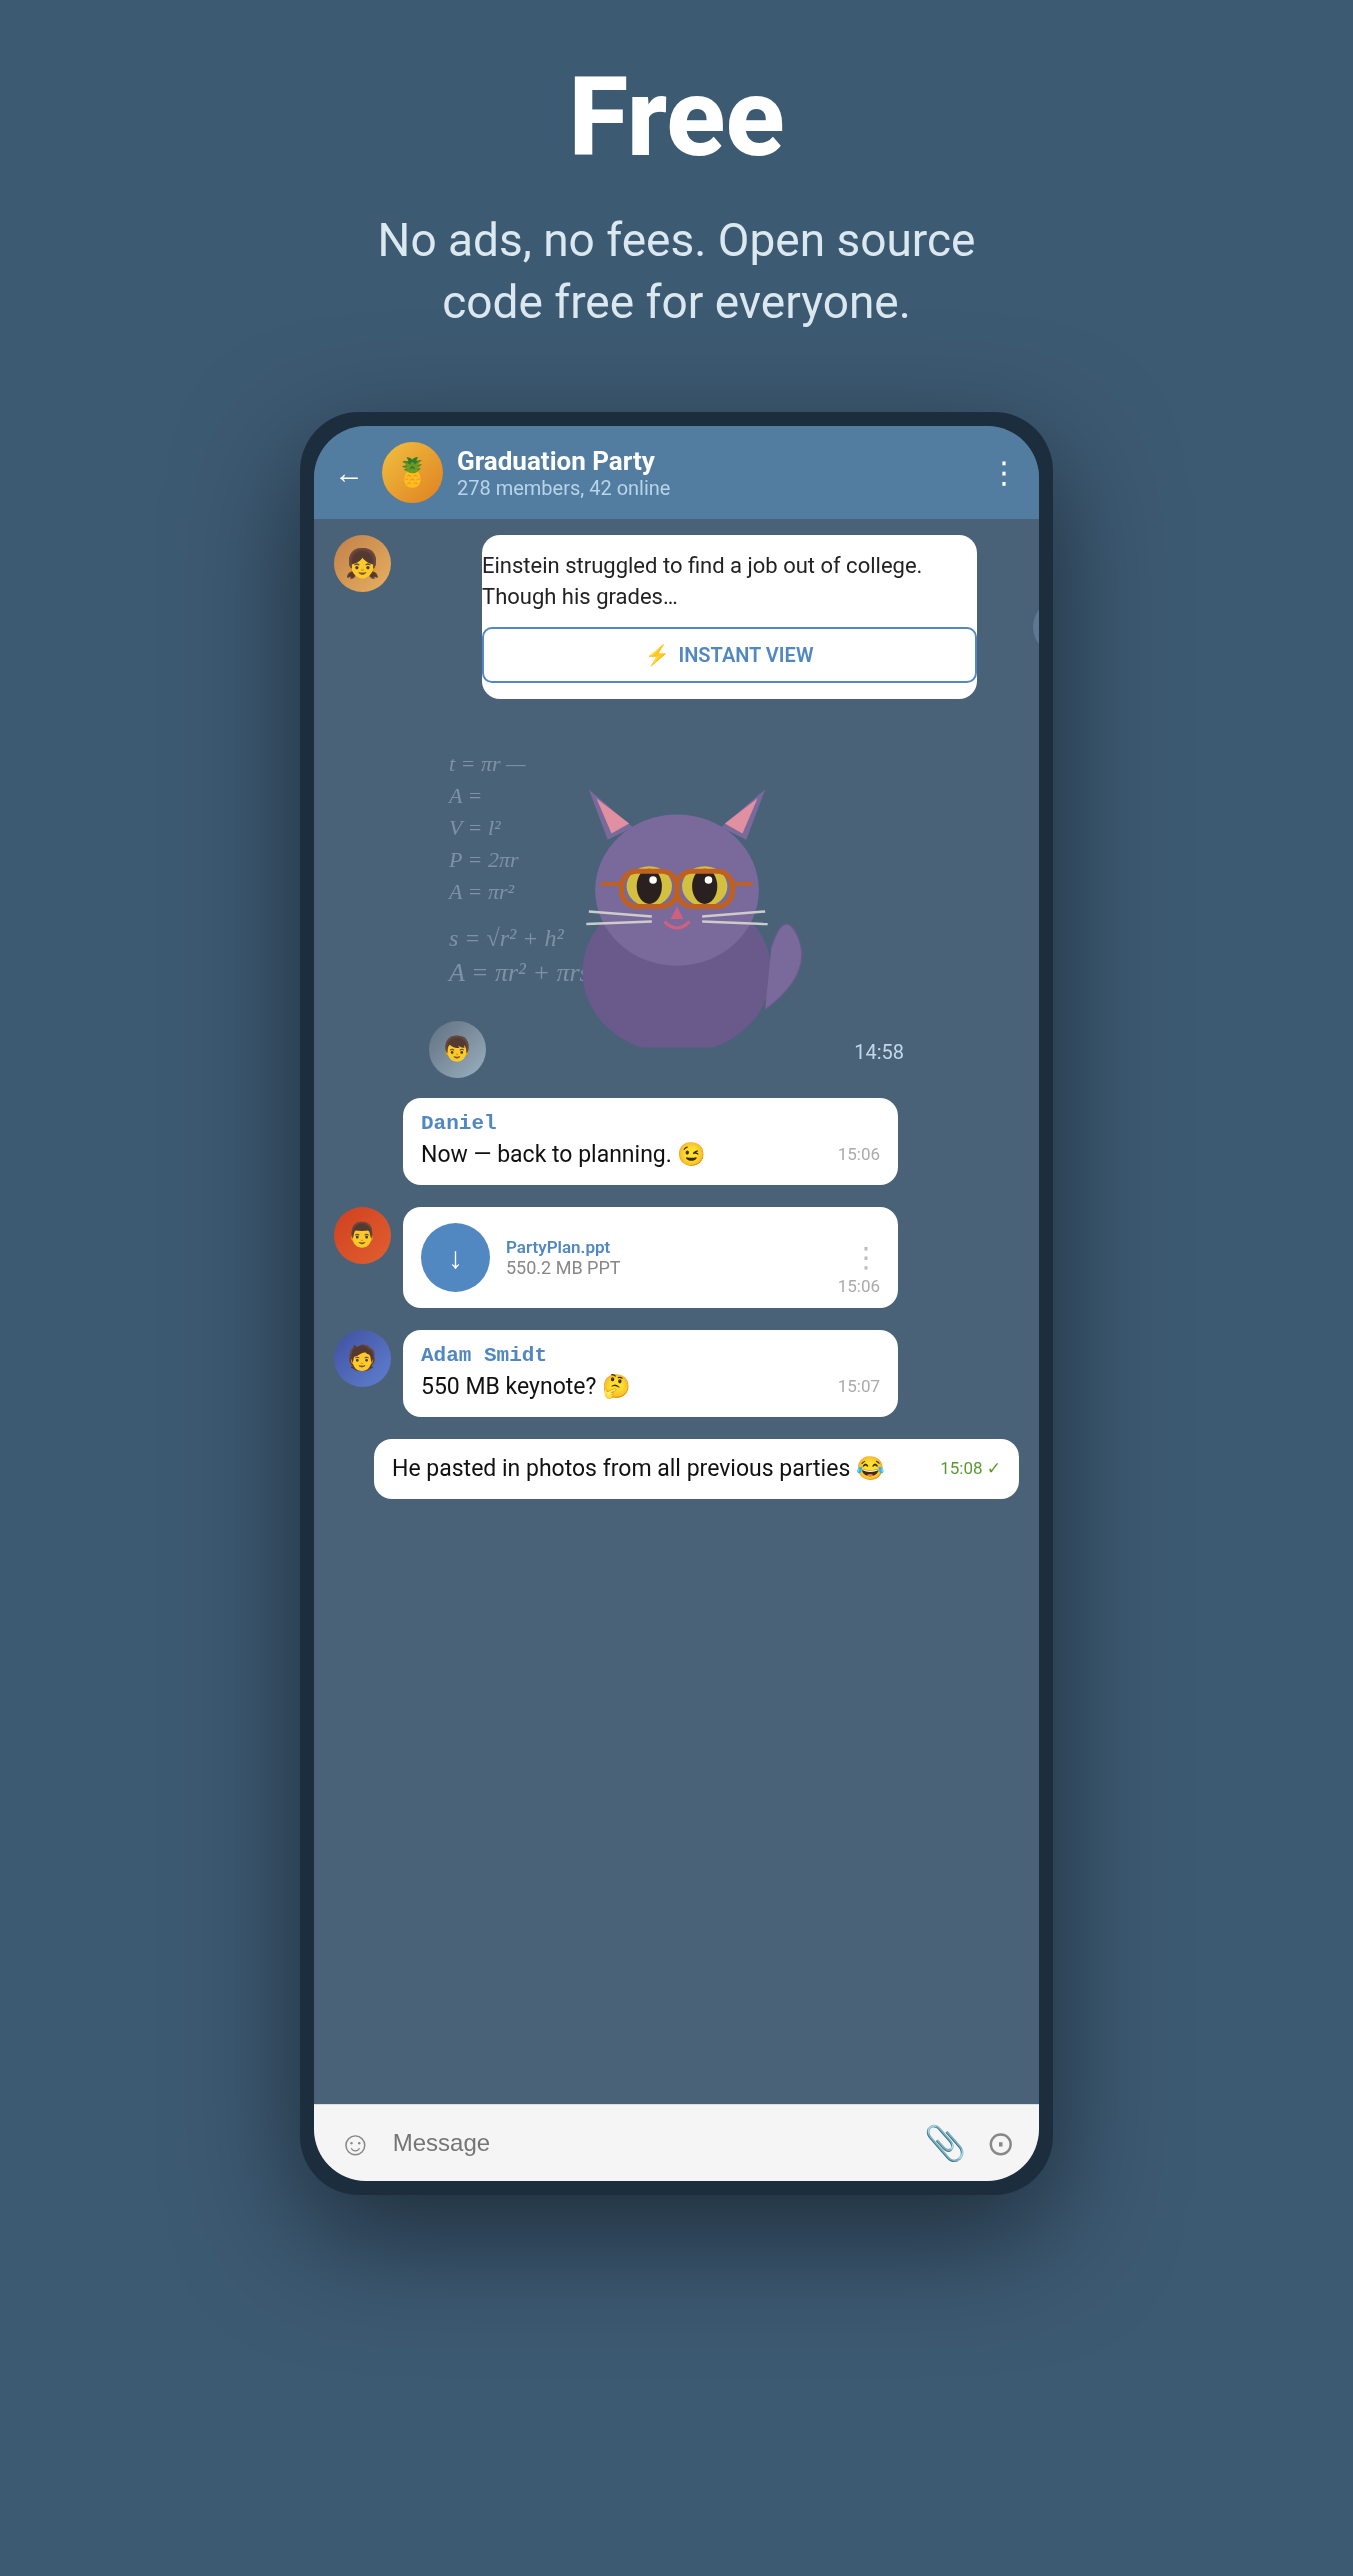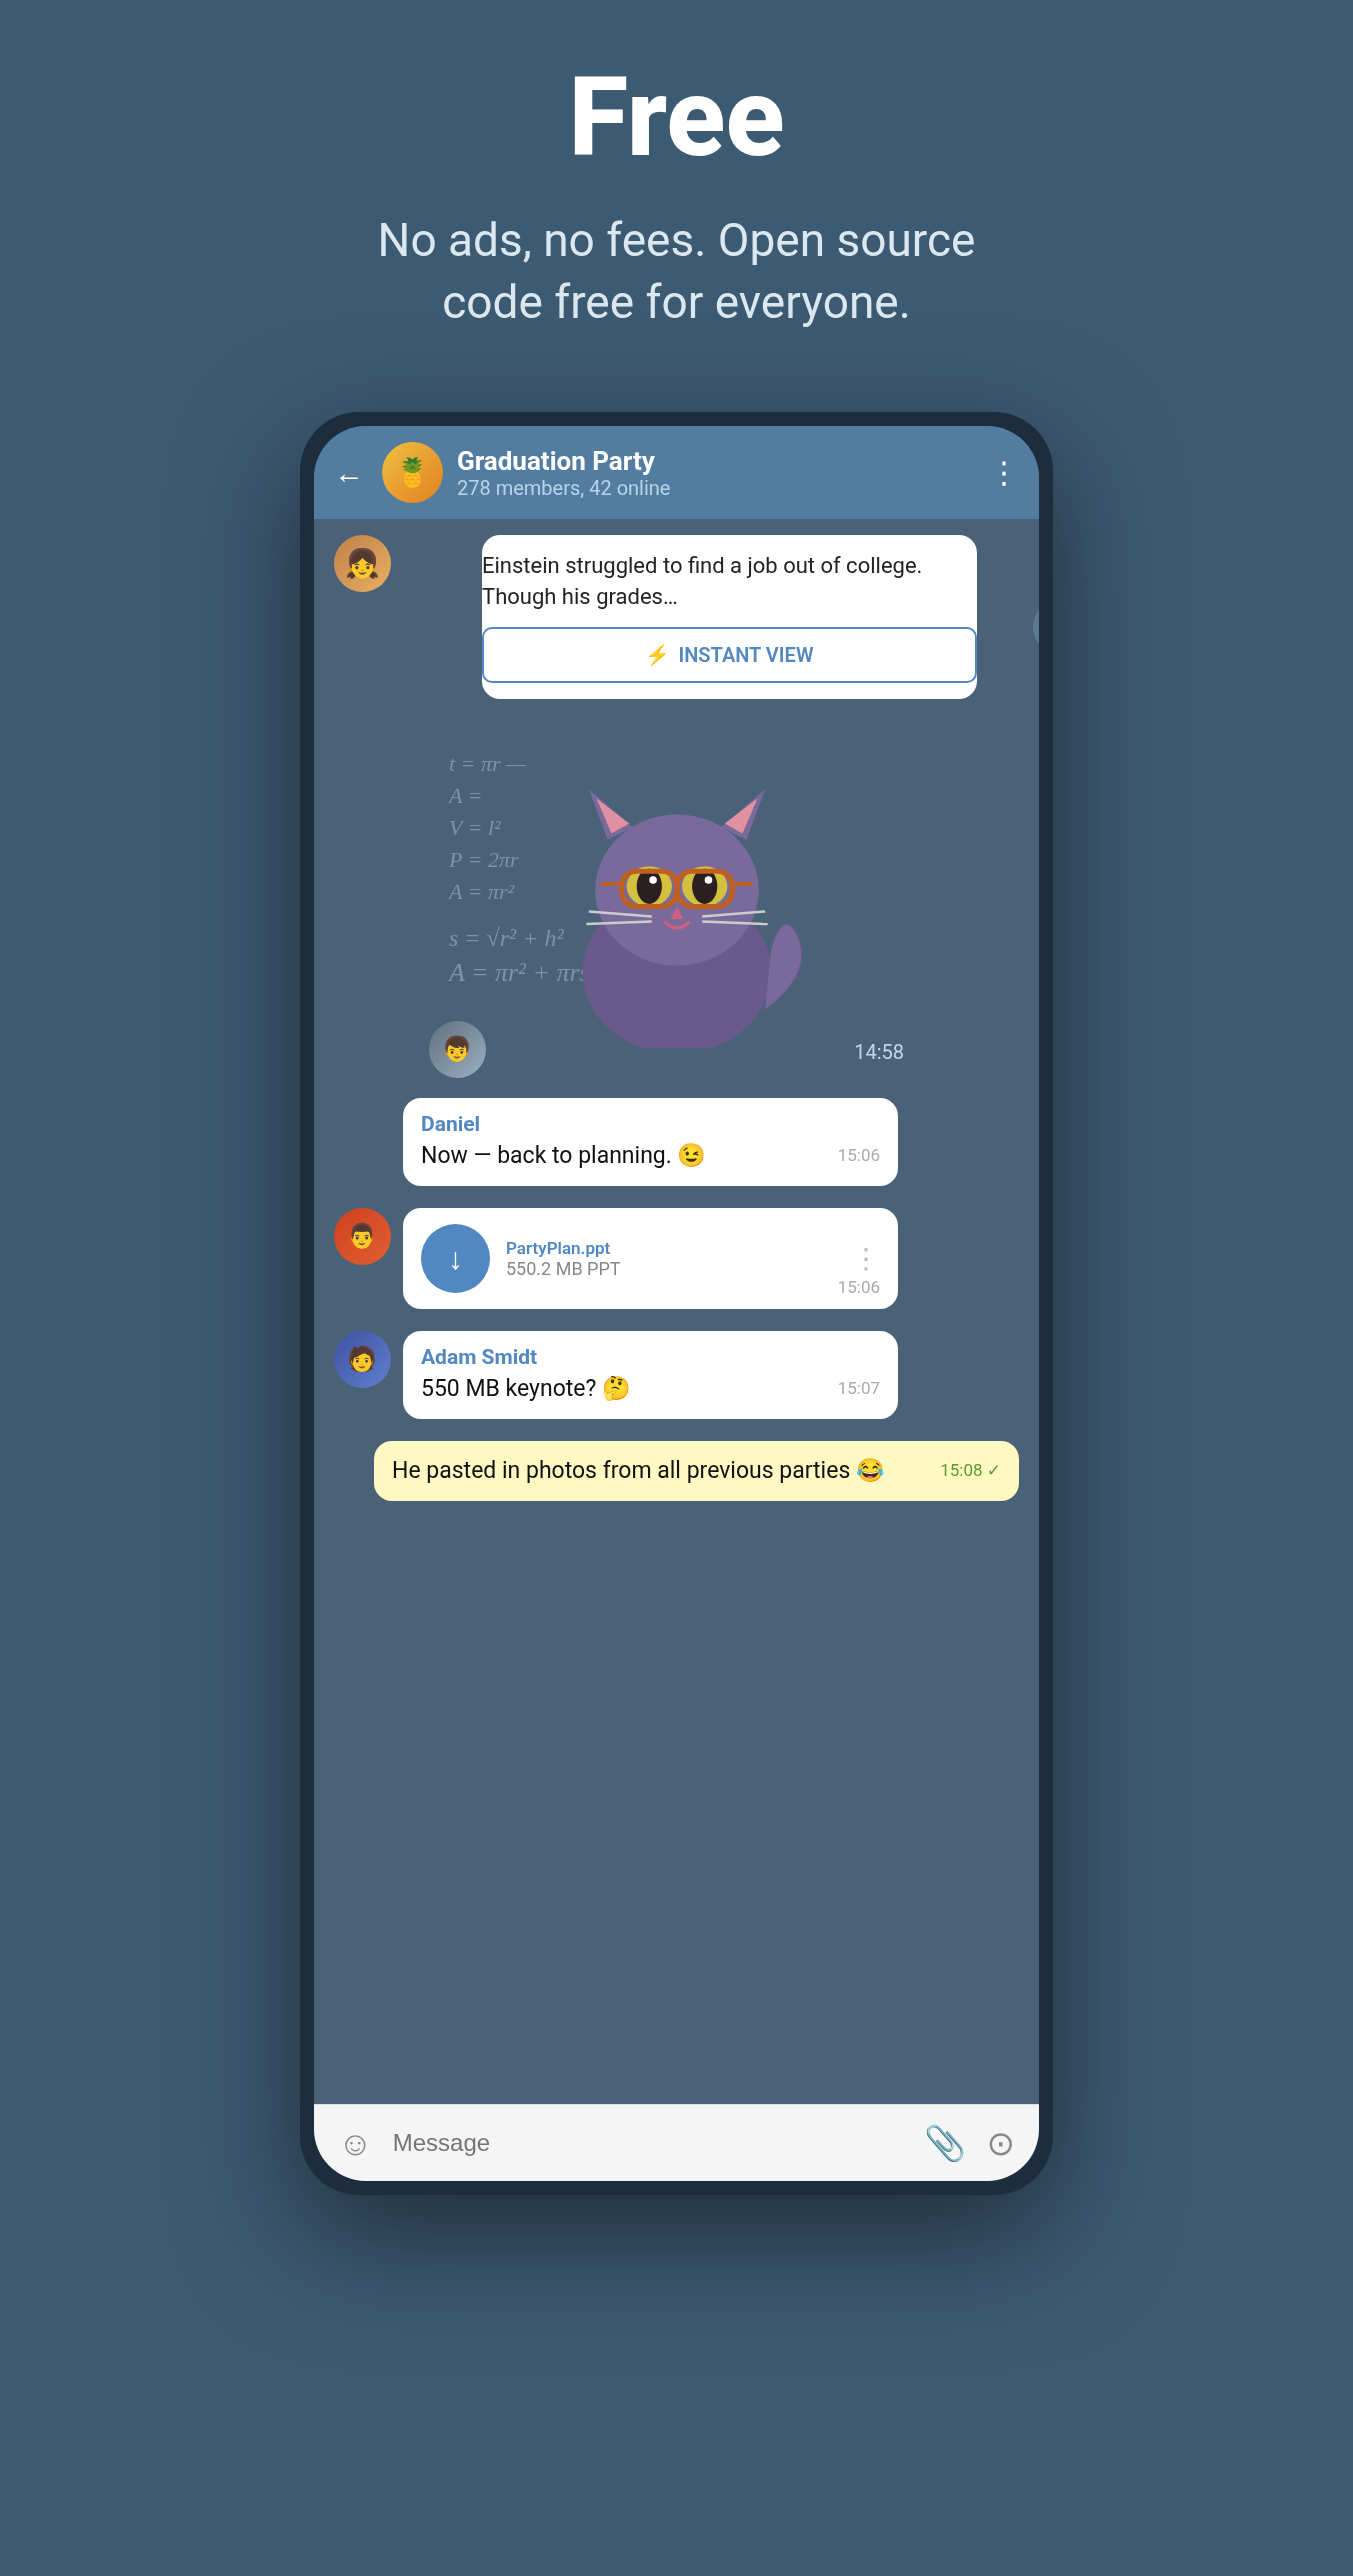--- a/index.html
+++ b/index.html
@@ -180,20 +180,21 @@
       padding: 14px 18px;
       margin-bottom: 10px;
       position: relative;
     }
 
     .msg-sender {
       color: #5288c1;
       font-size: 21px;
       font-weight: 700;
       margin-bottom: 4px;
+      font-family: Liberation Mono, monospace;
     }
 
     .msg-text {
       font-size: 23px;
       color: #111;
       line-height: 1.4;
     }
 
     .msg-time {
       color: #aaa;
@@ -252,21 +253,21 @@
     .file-time {
       position: absolute;
       bottom: 12px;
       right: 18px;
       color: #aaa;
       font-size: 17px;
     }
 
     
     .msg-bubble-green {
-      background: #fef9c3;
+      background: #ffffff;
       border-radius: 18px;
       padding: 14px 18px;
       margin-bottom: 10px;
       margin-left: 40px;
       position: relative;
     }
 
     .msg-bubble-green .msg-text {
       font-size: 23px;
       color: #111;

